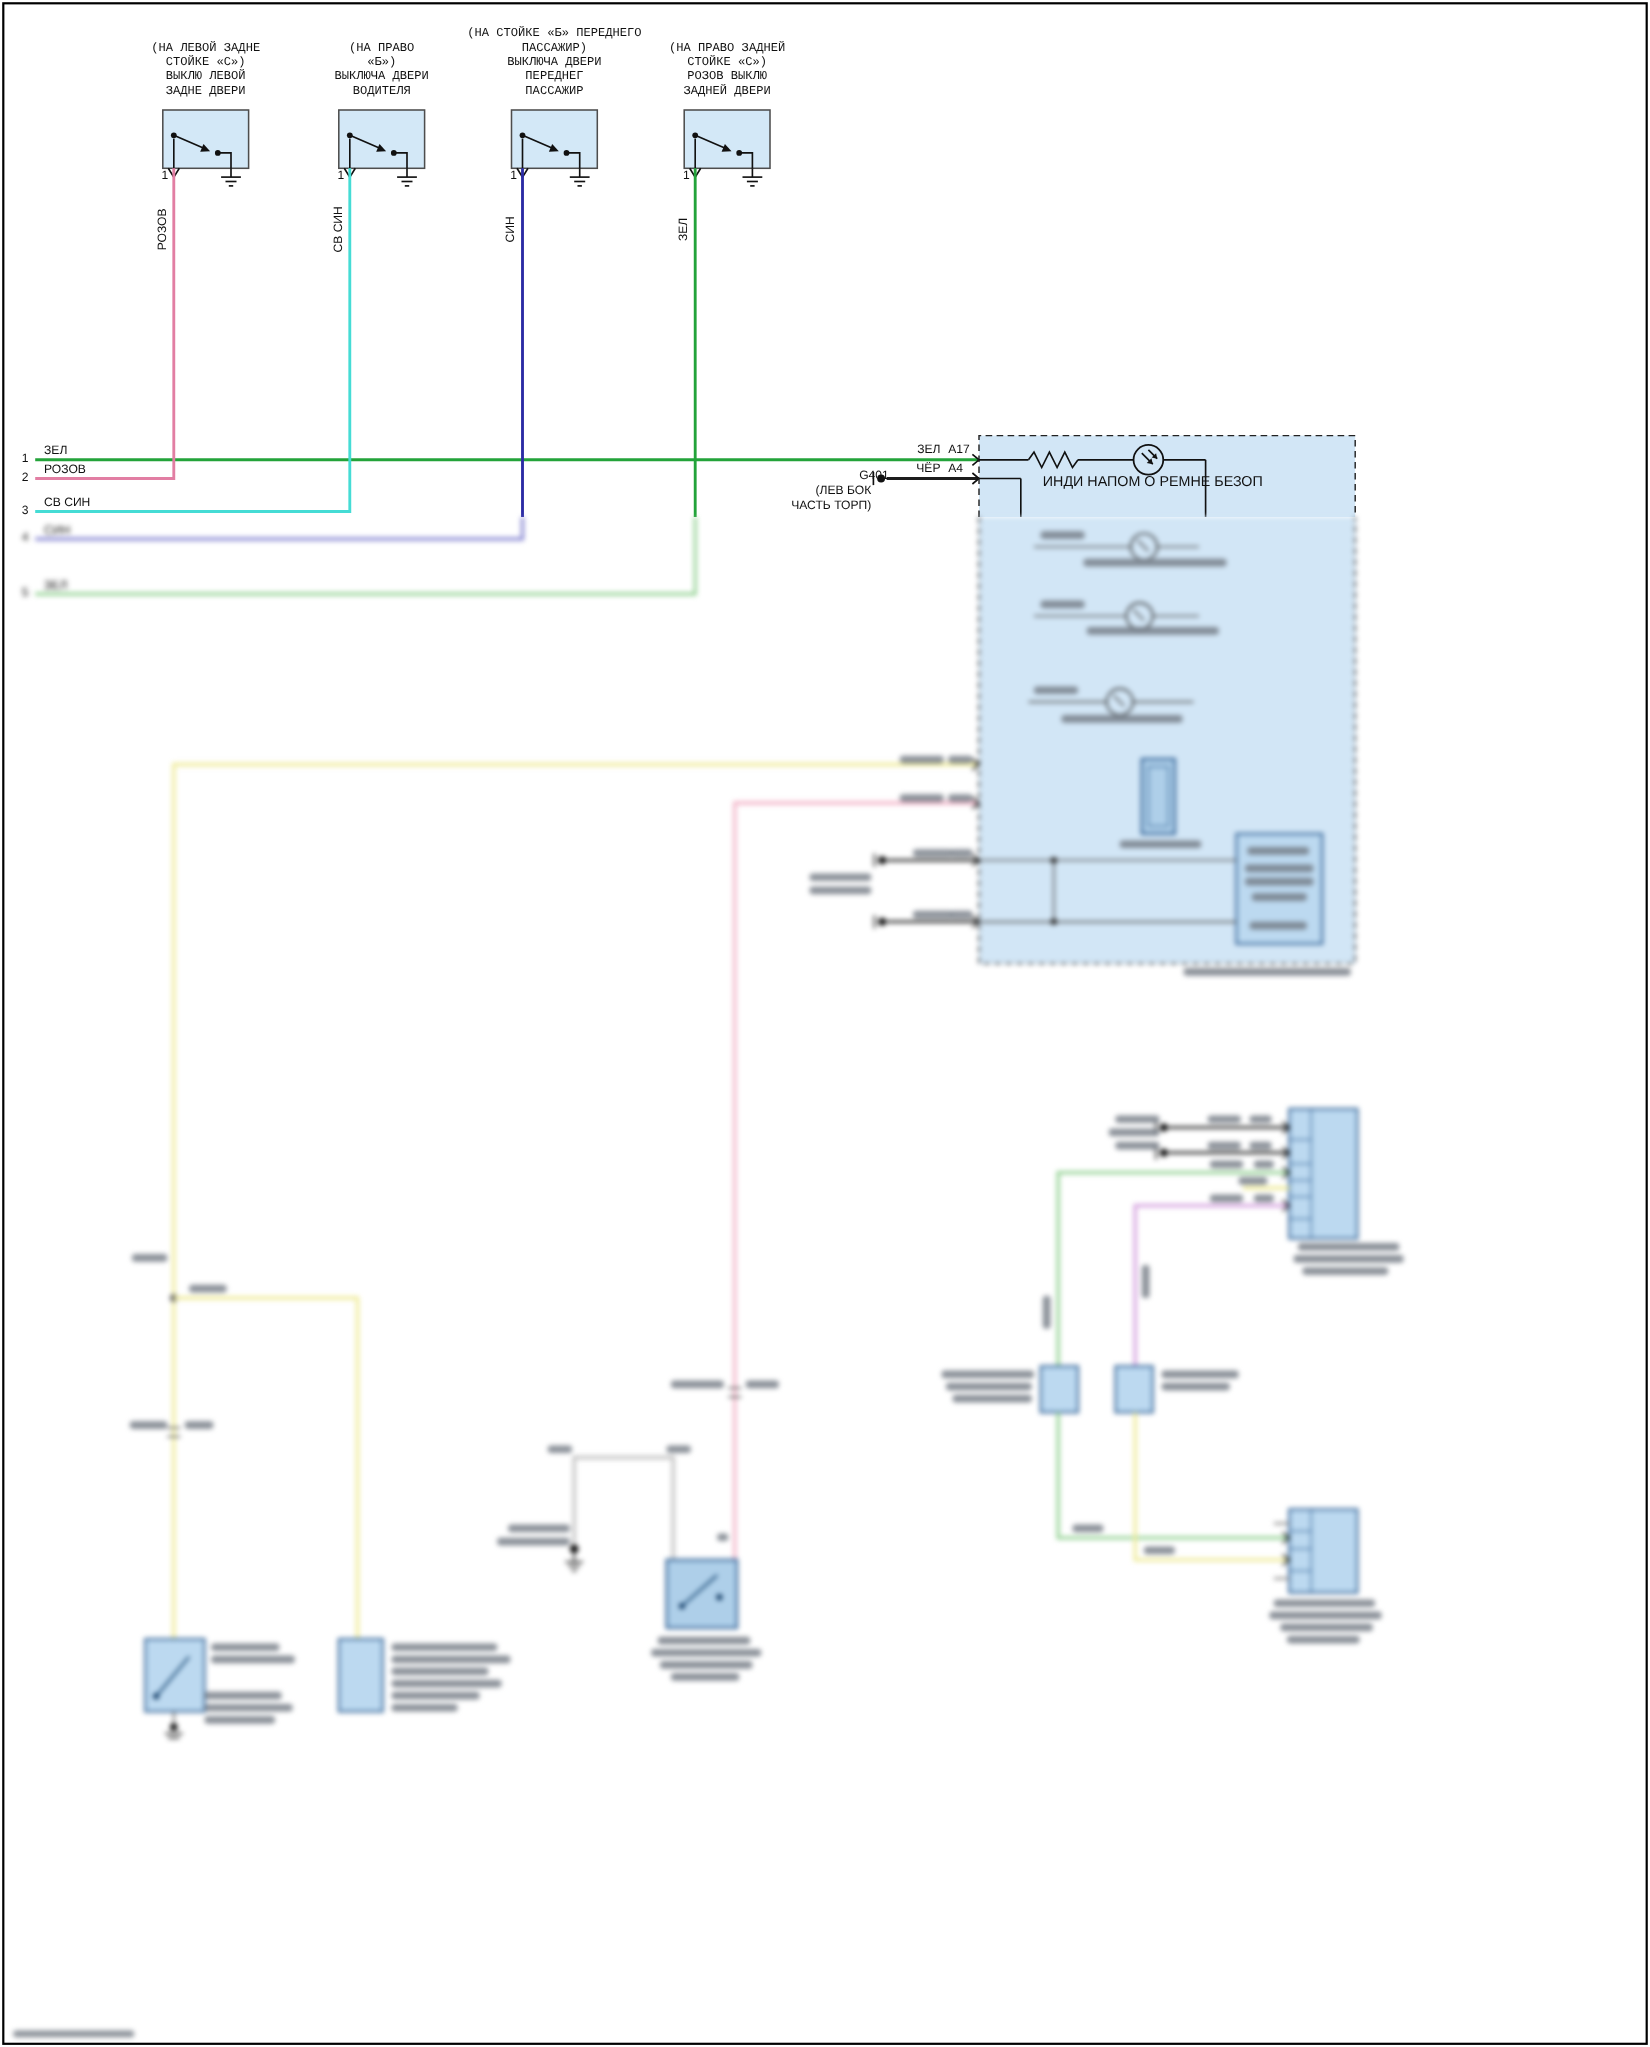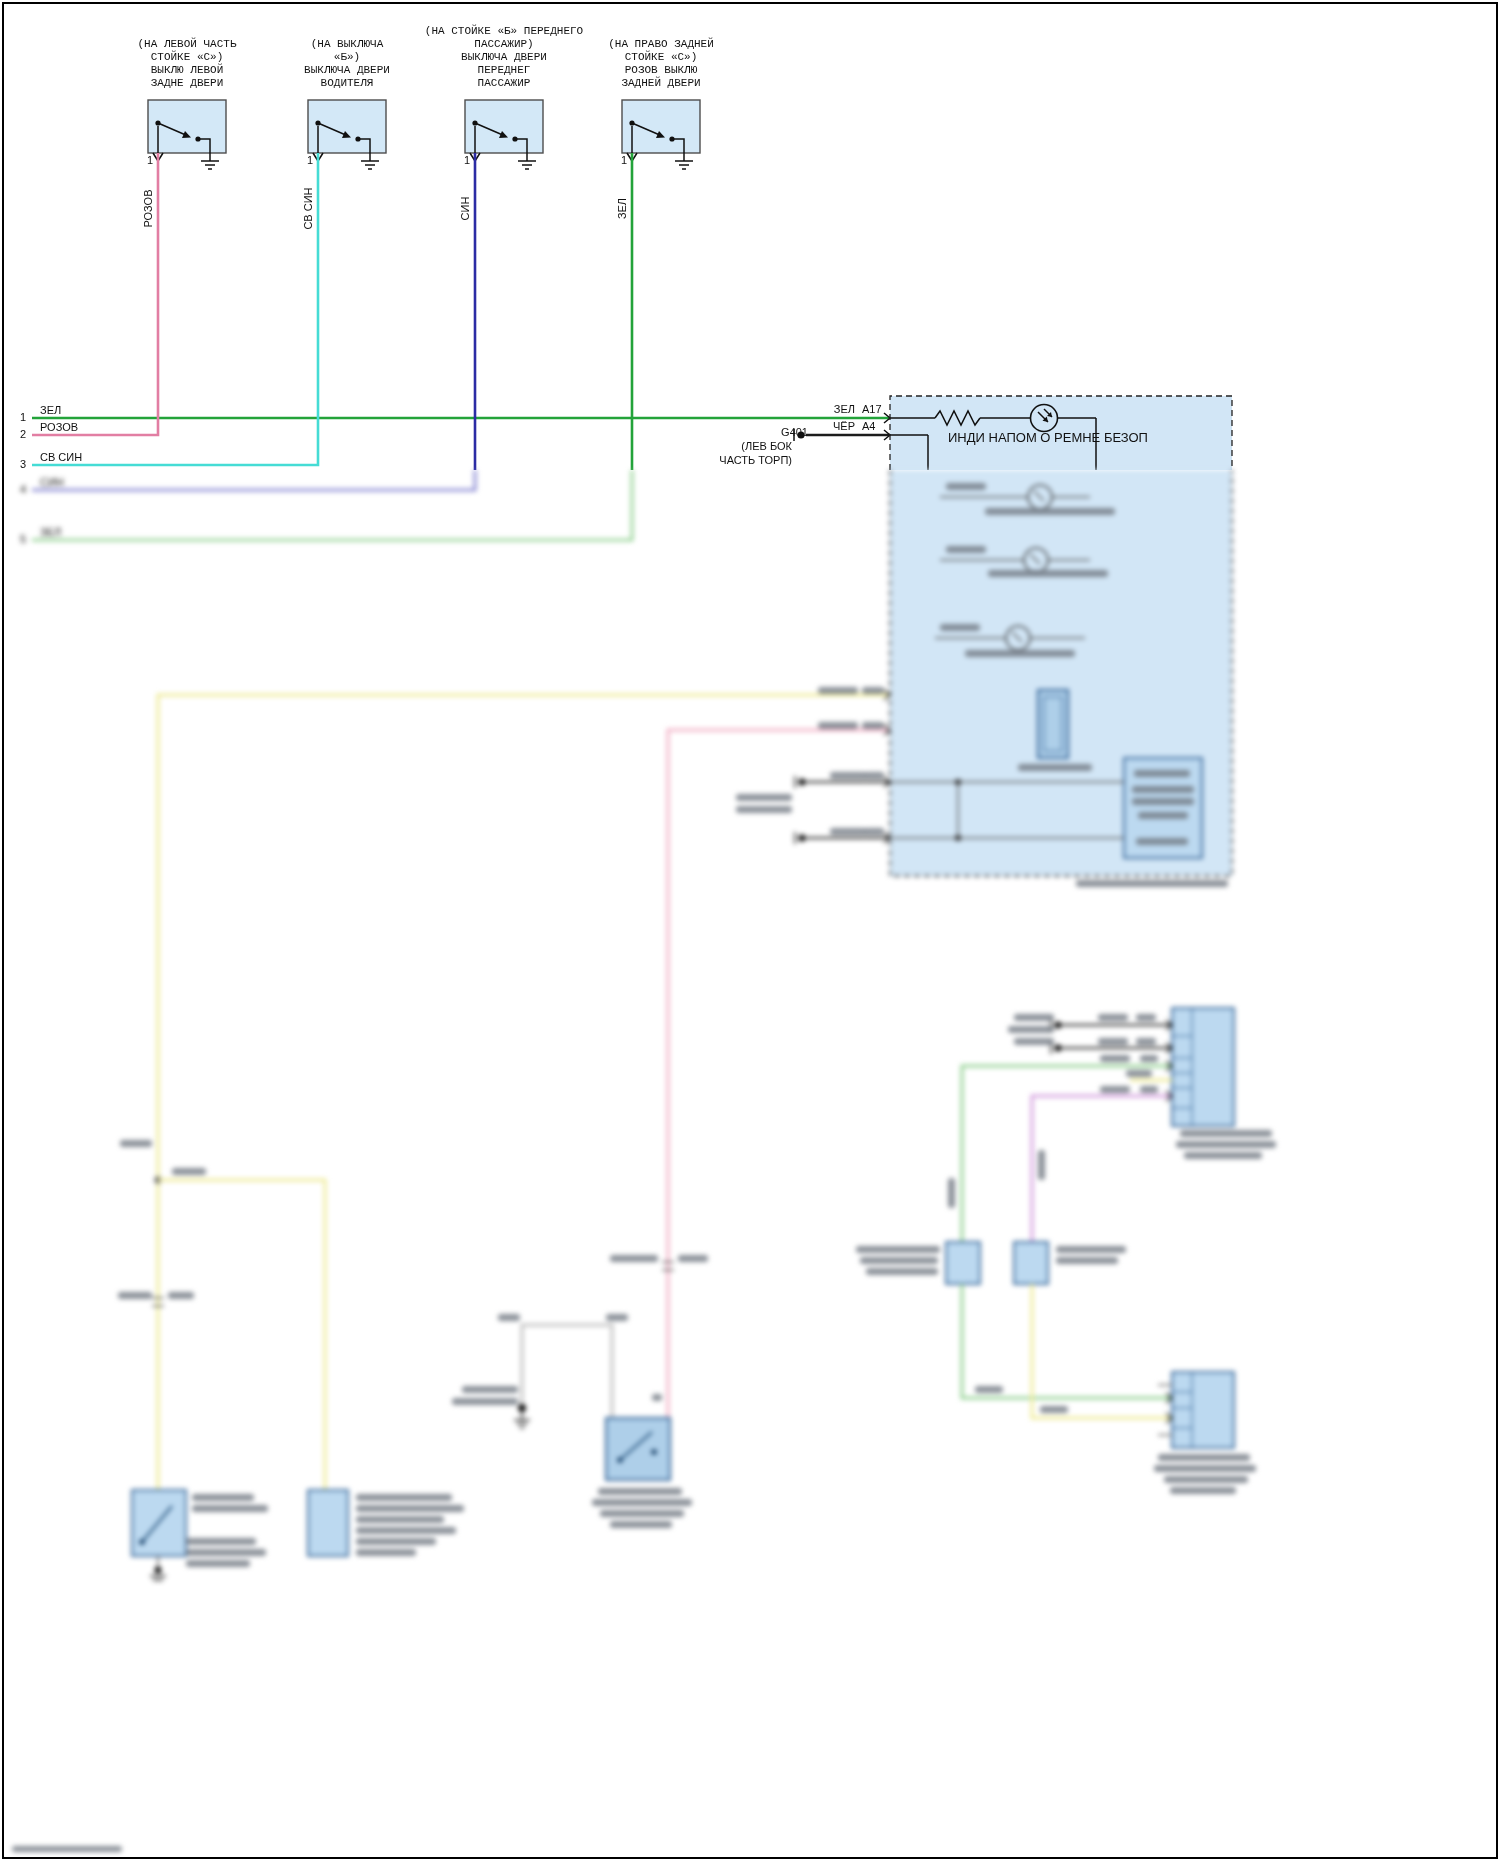--- a/index.html
+++ b/index.html
@@ -125,27 +125,27 @@
       <line x1="1044" y1="409" x2="1052" y2="417" class="k"></line>
       <polygon points="1052,417 1047,416 1051,412" class="fillb"></polygon>
       <line x1="1057.5" y1="418" x2="1096" y2="418" class="k"></line>
       <line x1="1096" y1="418" x2="1096" y2="470" class="k"></line>
       <line x1="890" y1="435" x2="928" y2="435" class="k"></line>
       <line x1="928" y1="435" x2="928" y2="470" class="k"></line>
     </g>
   </svg>
 
   <div class="cap" style="left:102px;top:38px">
-    <div>(НА ЛЕВОЙ ЧАСТЬ</div>
+    <div>(НА ЛЕВОЙ ЗАДНЕ</div>
     <div>СТОЙКЕ «С»)</div>
     <div>ВЫКЛЮ ЛЕВОЙ</div>
     <div>ЗАДНЕ ДВЕРИ</div>
   </div>
   <div class="cap" style="left:262px;top:38px">
-    <div>(НА ВЫКЛЮЧА</div>
+    <div>(НА ПРАВО</div>
     <div>«Б»)</div>
     <div>ВЫКЛЮЧА ДВЕРИ</div>
     <div>ВОДИТЕЛЯ</div>
   </div>
   <div class="cap" style="left:419px;top:25px">
     <div>(НА СТОЙКЕ «Б» ПЕРЕДНЕГО</div>
     <div>ПАССАЖИР)</div>
     <div>ВЫКЛЮЧА ДВЕРИ</div>
     <div>ПЕРЕДНЕГ</div>
     <div>ПАССАЖИР</div>

